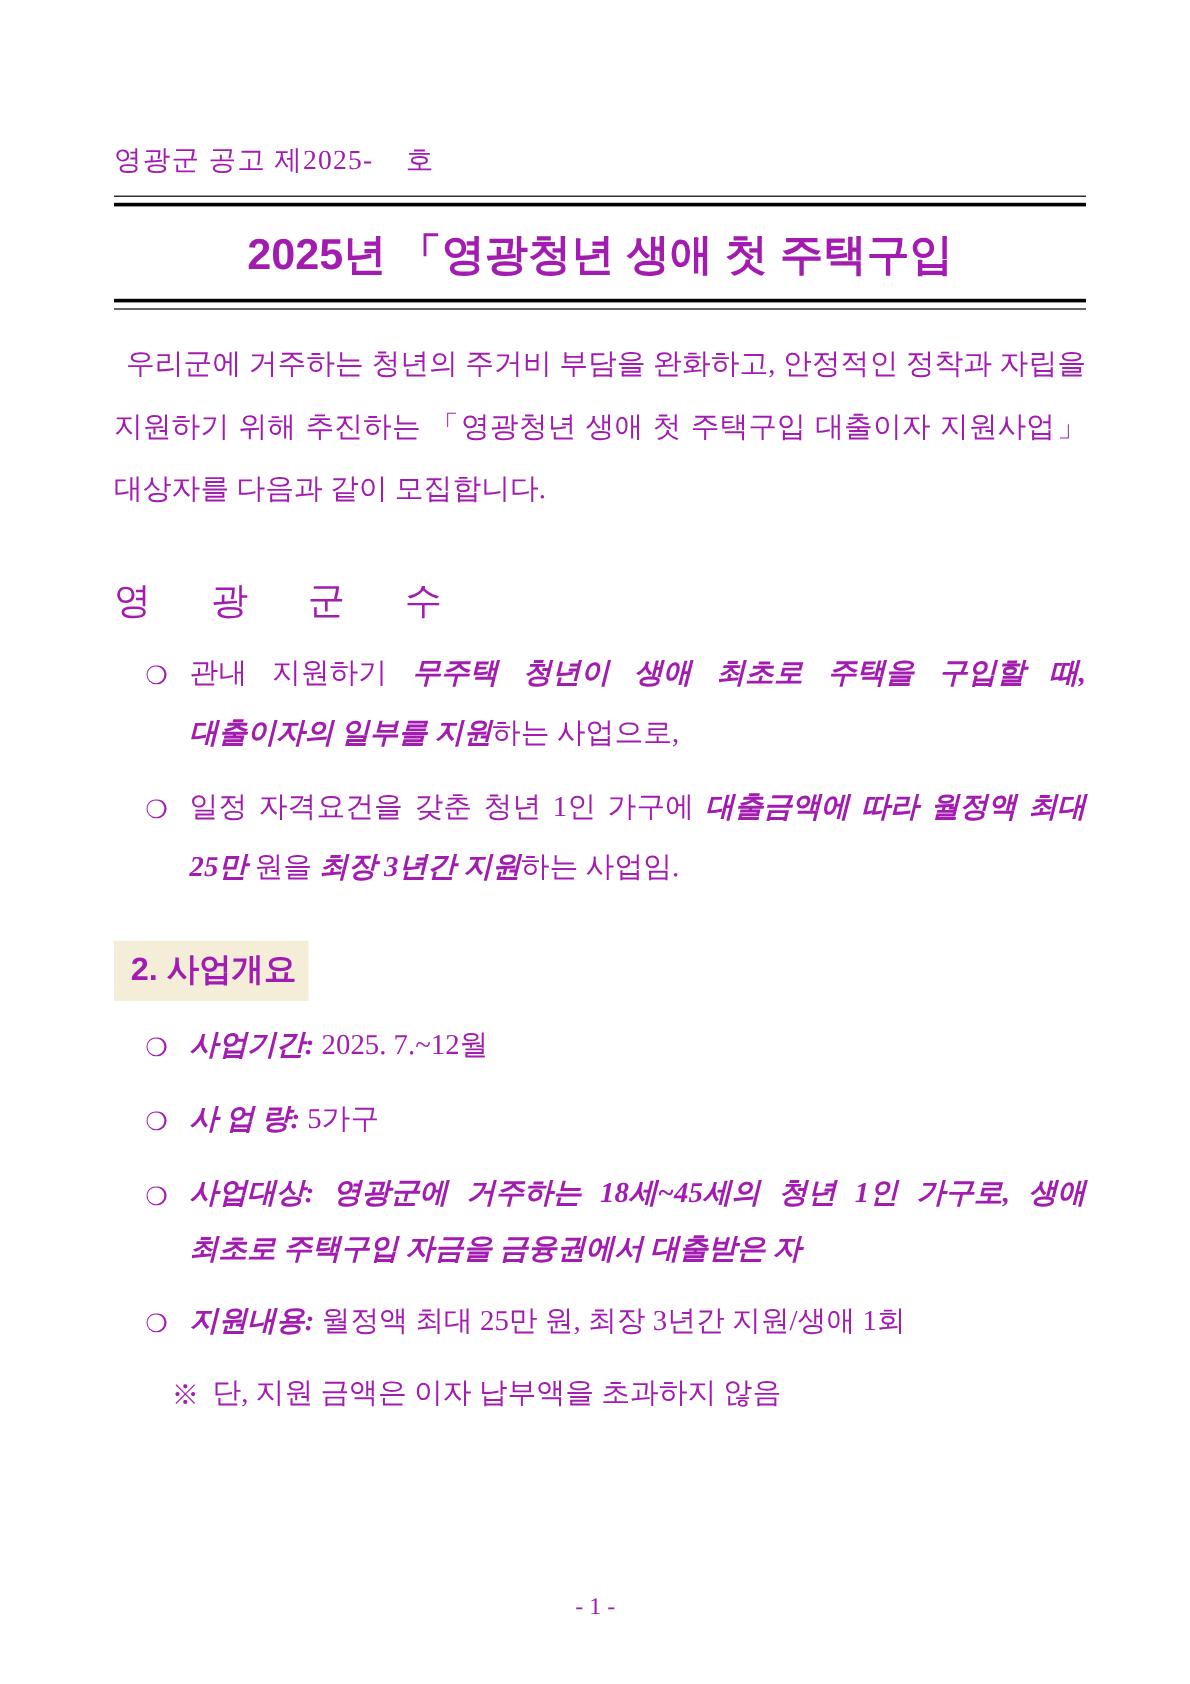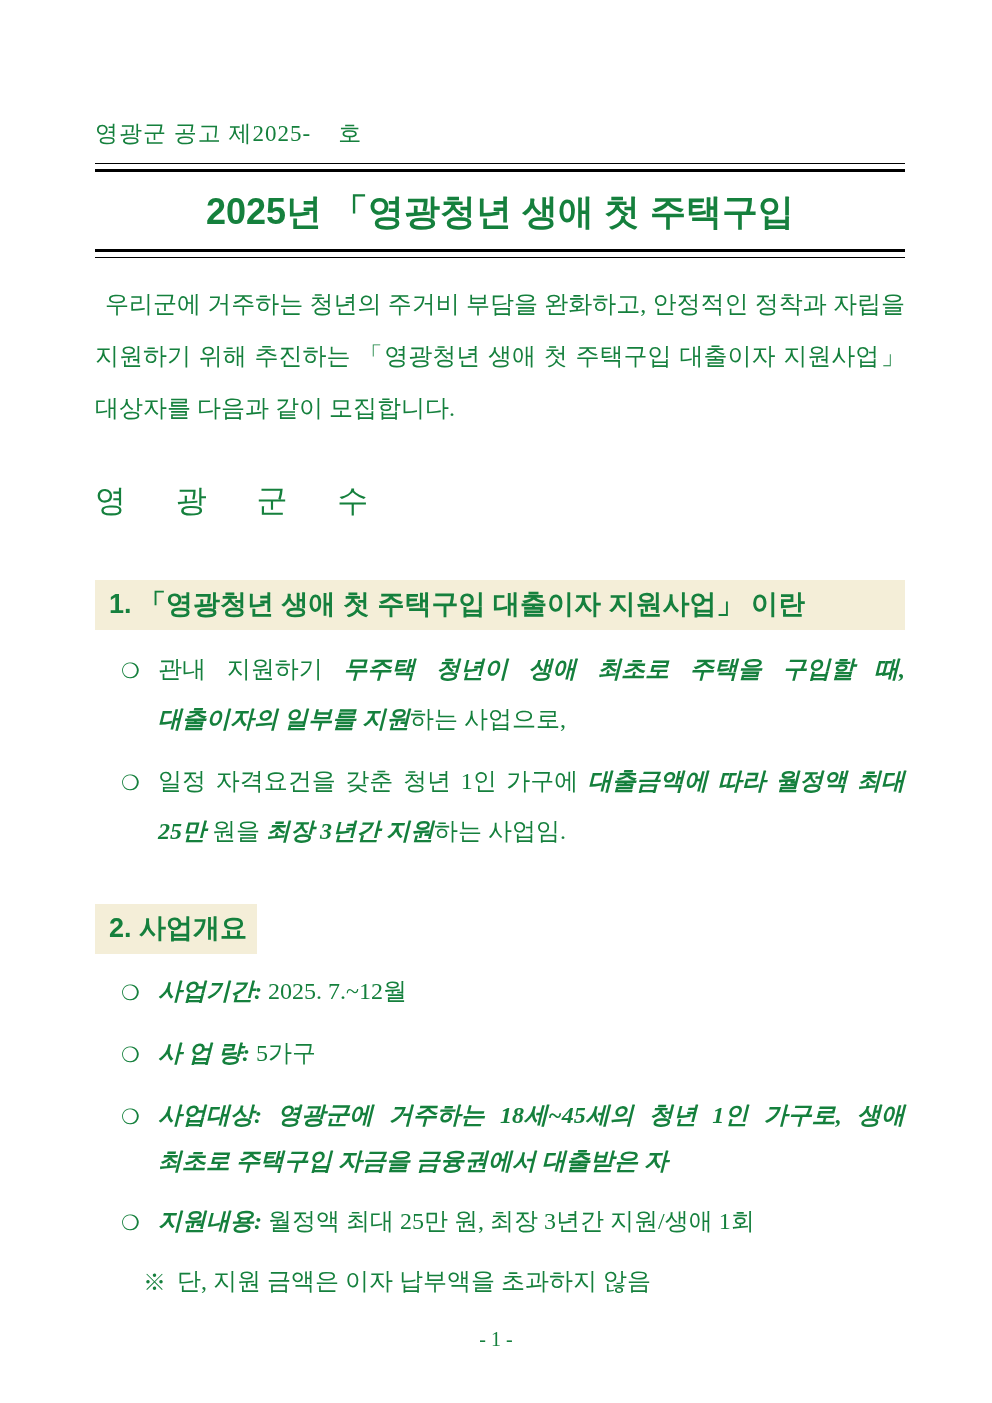--- a/index.html
+++ b/index.html
@@ -4,21 +4,21 @@
 <style>
   html,body { margin:0; padding:0; background:#ffffff; }
   .page {
     position:relative;
     width:992px; height:1403px;
     margin:0 auto;
     background:#ffffff;
     box-sizing:border-box;
     padding:118px 87px 0 95px;
     font-family:"Liberation Serif","DejaVu Serif",serif;
-    color:#15803d;
+    color:#a21caf;
     overflow:hidden;
   }
   .doc-number {
     font-size:23px;
     letter-spacing:1px;
     white-space:pre-wrap;
   }
   .rule { height:5px; }
   .rule-top    { margin-top:14px; border-top:1.5px solid #000; border-bottom:3px solid #000; }
   .rule-bottom { margin-top:14px; border-top:3px solid #000; border-bottom:1.5px solid #000; }
@@ -55,21 +55,21 @@
     background:#f4eed8;
     font-family:"Liberation Sans","DejaVu Sans",sans-serif;
     font-weight:800;
     font-size:27px;
     line-height:27px;
     padding:11px 10px 12px 14px;
     box-sizing:border-box;
   }
   .sec-heading.narrow {
     display:inline-block;
-    margin-top:36px;
+    margin-top:24px;
   }
   .bullet-list { margin-top:14px; }
   .bullet {
     display:flex;
     margin:0 0 12px 26px;
     font-size:24px;
     line-height:50px;
   }
   .bullet .marker {
     flex:none;
@@ -108,21 +108,20 @@
     <span>2025년 「영광청년 생애 첫 주택구입</span><br>
   </h1>
 
   <div class="rule rule-bottom"></div>
 
   <p class="intro">우리군에 거주하는 청년의 주거비 부담을 완화하고, 안정적인 정착과 자립을 지원하기 위해 추진하는 「영광청년 생애 첫 주택구입 대출이자 지원사업」 대상자를 다음과 같이 모집합니다.</p>
 
 
   <div class="signature">영 광 군 수</div>
 
-  <div class="sec-heading">1. 「영광청년 생애 첫 주택구입 대출이자 지원사업」 이란</div>
 
   <div class="bullet-list s1">
     <div class="bullet">
       <span class="marker">❍</span>
       <span class="btext"><span>관내 지원하기 </span><span class="b">무주택 청년이 생애 최초로 주택을 구입할 때,</span><span> </span><span class="b">대출이자의 일부를 지원</span><span>하는 사업으로,</span></span>
     </div>
     <div class="bullet">
       <span class="marker">❍</span>
       <span class="btext"><span>일정 자격요건을 갖춘 청년 1인 가구에 </span><span class="b">대출금액에 따라 월정액 최대 25만</span><span> 원을 </span><span class="b">최장 3년간 지원</span><span>하는 사업임.</span></span>
     </div>

